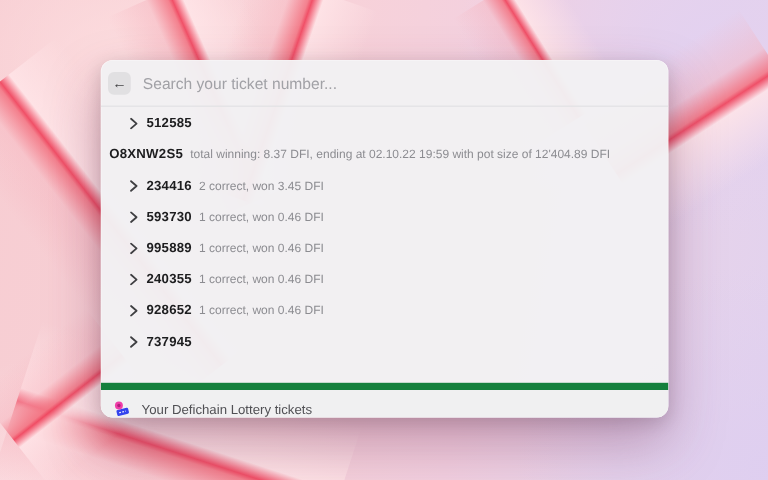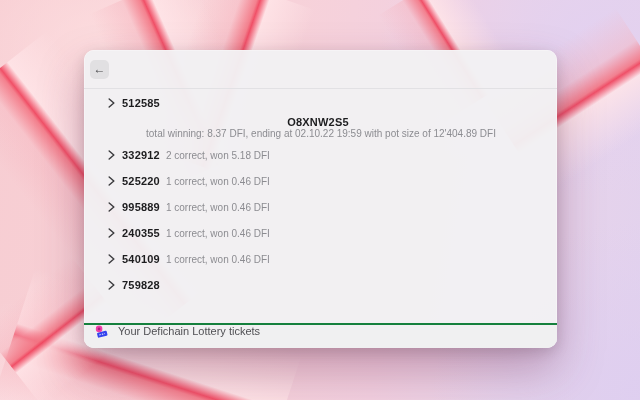--- a/index.html
+++ b/index.html
@@ -46,23 +46,23 @@
            display:flex;align-items:center;justify-content:center;flex:0 0 auto;
            color:#454547;font-size:12px;line-height:1;padding:0;cursor:pointer;}
   .searchinput{flex:1;margin-left:8px;border:none;outline:none;background:transparent;
                font-family:"Liberation Sans",sans-serif;font-size:13px;color:#2a2a2d;}
   .searchinput::placeholder{color:#a1a1a6;}
   .list{flex:1;padding-top:1px;}
   .row{height:26px;display:flex;align-items:center;padding:0 12px 0 24px;cursor:pointer;}
   .row .chev{width:14px;display:flex;align-items:center;flex:0 0 auto;}
   .row .num{font-size:11px;font-weight:700;color:#1d1d1f;letter-spacing:0.2px;}
   .row .desc{font-size:10px;color:#8c8c91;margin-left:6px;white-space:nowrap;}
-  .row.round{padding-left:7px;flex-direction:column;}
+  .row.round{padding-left:7px;}
   .row.round .code{font-size:11px;font-weight:700;color:#1d1d1f;letter-spacing:0.2px;}
-  .footer{flex:0 0 auto;height:23px;border-top:2px solid #15803d;display:flex;align-items:flex-start;
+  .footer{flex:0 0 auto;height:23px;border-top:6px solid #15803d;display:flex;align-items:flex-end;
           padding:0 10px;background:rgba(240,239,241,0.9);}
   .footer .ficon{display:flex;align-items:center;margin-right:9px;}
   .footer .flabel{font-size:11px;color:#505054;}
 </style>
 </head>
 <body>
 
 <div class="stage">
 
   <div class="ov ov-tl"></div>
@@ -76,20 +76,21 @@
   <div class="fold fold-d"></div>
   <div class="fold fold-e"></div>
   <div class="fold fold-f"></div>
 
   <div class="window">
 
     <div class="searchbar">
       <button class="backbtn">
         <span>←</span>
       </button>
+      <input class="searchinput" type="text" placeholder="Search your ticket number..." style="">
     </div>
 
     <div class="list">
 
       <div class="row">
         <span class="chev">
             <svg width="7" height="10" viewBox="0 0 7 10">
               <path d="M1.2 1 L5.8 5 L1.2 9" stroke="#3f3f42" stroke-width="1.5" fill="none" stroke-linecap="round" stroke-linejoin="round"></path>
             </svg>
           </span>
@@ -101,31 +102,31 @@
         <span class="code">O8XNW2S5</span>
         <span class="desc">total winning: 8.37 DFI, ending at 02.10.22 19:59 with pot size of 12'404.89 DFI</span>
       </div>
 
       <div class="row">
         <span class="chev">
             <svg width="7" height="10" viewBox="0 0 7 10">
               <path d="M1.2 1 L5.8 5 L1.2 9" stroke="#3f3f42" stroke-width="1.5" fill="none" stroke-linecap="round" stroke-linejoin="round"></path>
             </svg>
           </span>
-        <span class="num">332912</span>
-        <span class="desc">2 correct, won 5.18 DFI</span>
+        <span class="num">234416</span>
+        <span class="desc">2 correct, won 3.45 DFI</span>
       </div>
 
       <div class="row">
         <span class="chev">
             <svg width="7" height="10" viewBox="0 0 7 10">
               <path d="M1.2 1 L5.8 5 L1.2 9" stroke="#3f3f42" stroke-width="1.5" fill="none" stroke-linecap="round" stroke-linejoin="round"></path>
             </svg>
           </span>
-        <span class="num">525220</span>
+        <span class="num">593730</span>
         <span class="desc">1 correct, won 0.46 DFI</span>
       </div>
 
       <div class="row">
         <span class="chev">
             <svg width="7" height="10" viewBox="0 0 7 10">
               <path d="M1.2 1 L5.8 5 L1.2 9" stroke="#3f3f42" stroke-width="1.5" fill="none" stroke-linecap="round" stroke-linejoin="round"></path>
             </svg>
           </span>
         <span class="num">995889</span>
@@ -141,31 +142,31 @@
         <span class="num">240355</span>
         <span class="desc">1 correct, won 0.46 DFI</span>
       </div>
 
       <div class="row">
         <span class="chev">
             <svg width="7" height="10" viewBox="0 0 7 10">
               <path d="M1.2 1 L5.8 5 L1.2 9" stroke="#3f3f42" stroke-width="1.5" fill="none" stroke-linecap="round" stroke-linejoin="round"></path>
             </svg>
           </span>
-        <span class="num">540109</span>
+        <span class="num">928652</span>
         <span class="desc">1 correct, won 0.46 DFI</span>
       </div>
 
       <div class="row">
         <span class="chev">
             <svg width="7" height="10" viewBox="0 0 7 10">
               <path d="M1.2 1 L5.8 5 L1.2 9" stroke="#3f3f42" stroke-width="1.5" fill="none" stroke-linecap="round" stroke-linejoin="round"></path>
             </svg>
           </span>
-        <span class="num">759828</span>
+        <span class="num">737945</span>
         <span class="desc"></span>
       </div>
 
 
     </div>
 
     <div class="footer">
       <span class="ficon">
         <svg width="15" height="14" viewBox="0 0 15 14">
           <g transform="rotate(-14 8 9)">

